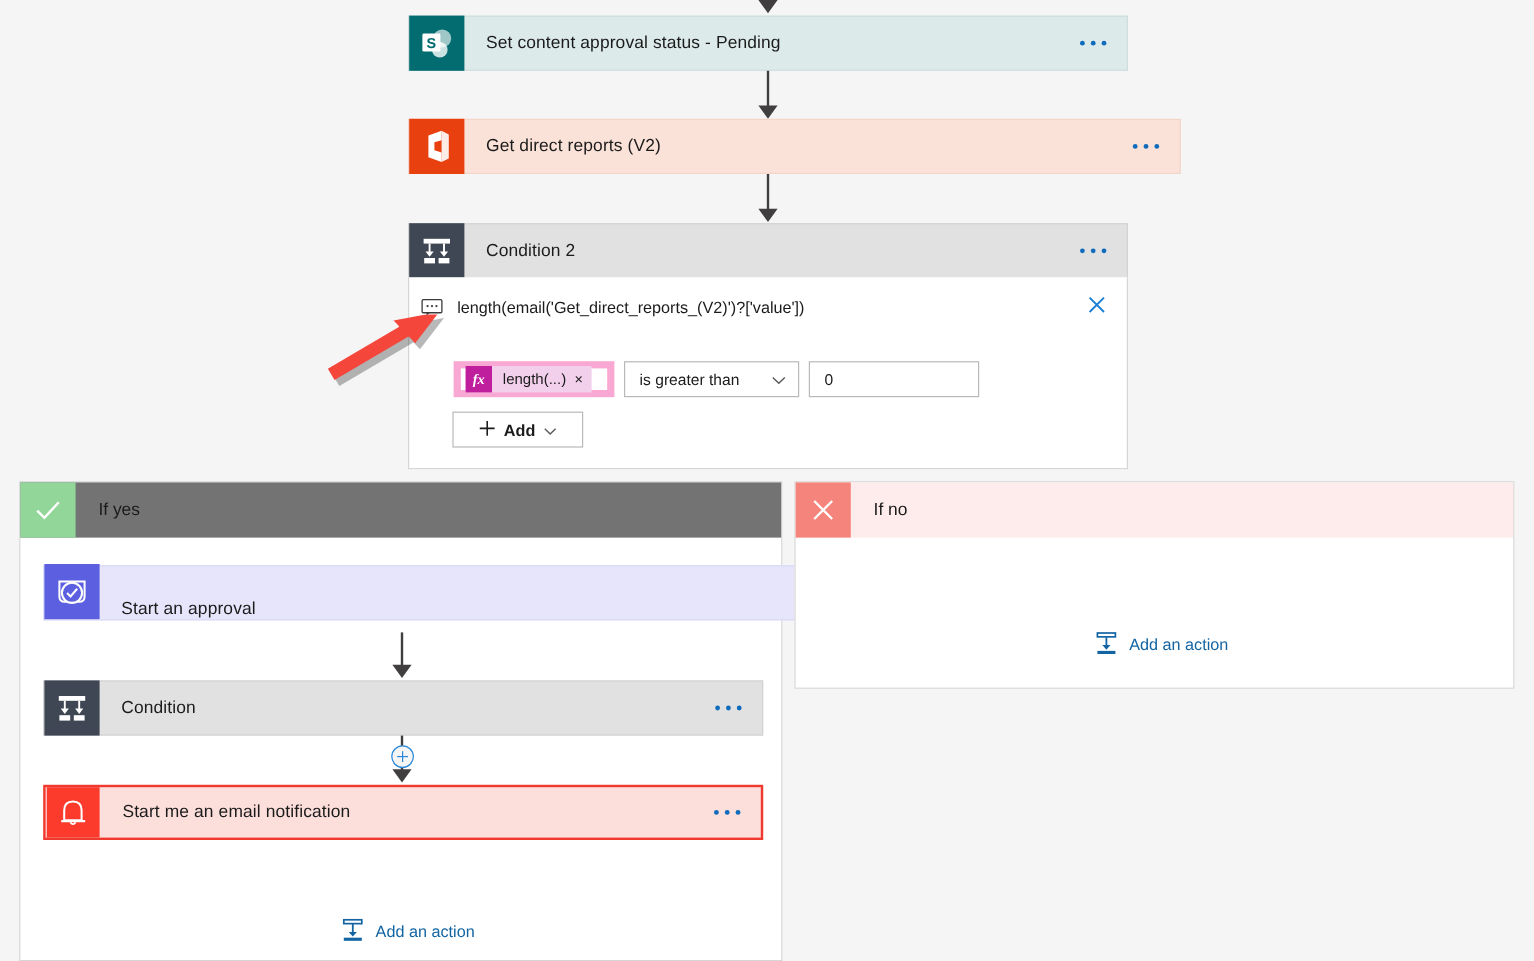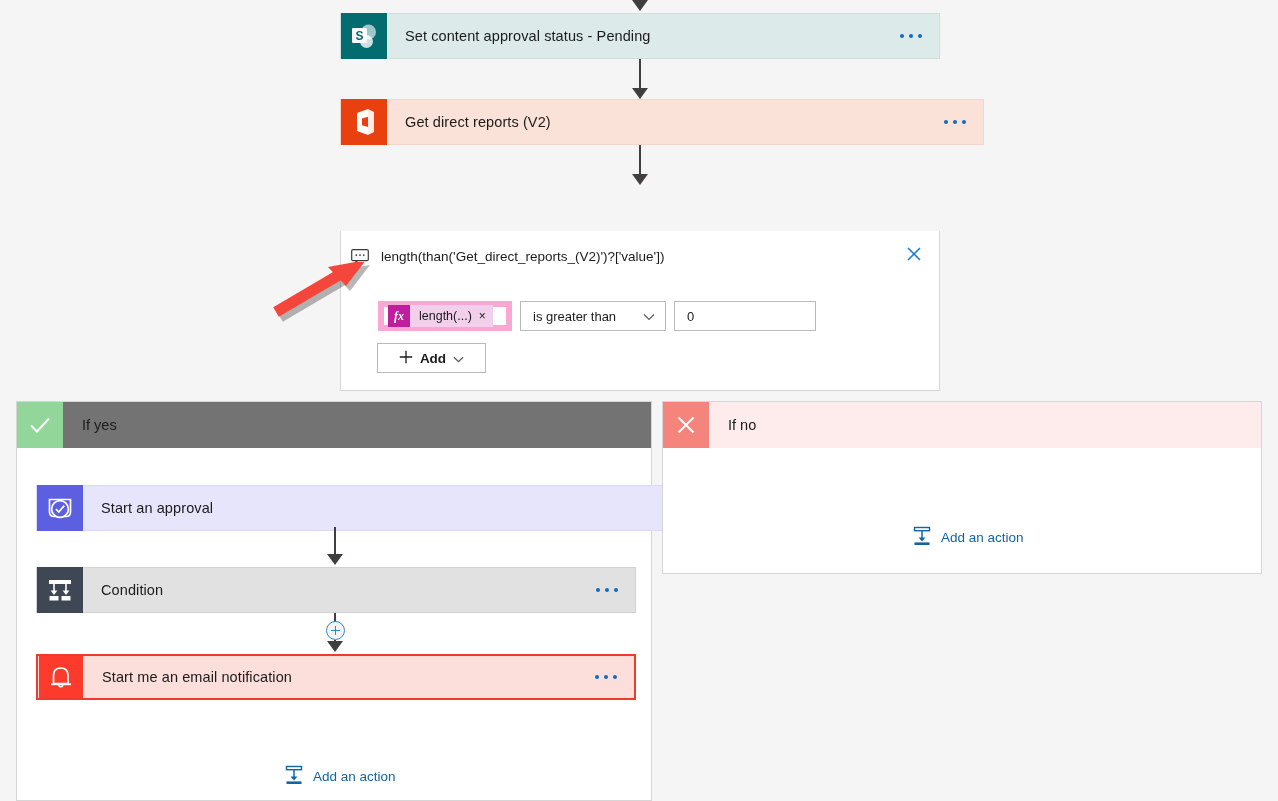--- a/index.html
+++ b/index.html
@@ -318,34 +318,55 @@
     <div class="dots">
         <i></i>
         <i></i>
         <i></i>
       </div>
   </div>
 
   <div class="vline" style="left:639px; top:145px; height:30px;"></div>
   <div class="arrowhead" style="left:632px; top:174px;"></div>
 
+  <div class="card gray" style="left:340px; top:186px; width:600px;">
+    <div class="ico">
+      <div class="tile cond">
+        <svg width="46" height="46" viewBox="0 0 46 46" aria-hidden="true">
+          <rect x="12" y="13" width="22" height="4" fill="#ffffff"></rect>
+          <path d="M17 17 L17 24" stroke="#ffffff" stroke-width="1.6" fill="none"></path>
+          <path d="M29 17 L29 24" stroke="#ffffff" stroke-width="1.6" fill="none"></path>
+          <path d="M13.6 23.5 L17 28 L20.4 23.5 Z" fill="#ffffff"></path>
+          <path d="M25.6 23.5 L29 28 L32.4 23.5 Z" fill="#ffffff"></path>
+          <rect x="12.5" y="29" width="9" height="4.5" fill="#ffffff"></rect>
+          <rect x="24.5" y="29" width="9" height="4.5" fill="#ffffff"></rect>
+        </svg>
+      </div>
+    </div>
+    <div class="title">Condition 2</div>
+    <div class="dots">
+        <i></i>
+        <i></i>
+        <i></i>
+      </div>
+  </div>
 
   <div id="cond2-body">
 
     <div class="expr-row">
       <span class="expr-icon">
         <svg width="18" height="14" viewBox="0 0 18 14" aria-hidden="true">
           <rect x="0.7" y="0.7" width="16.6" height="11" rx="1.2" fill="none" stroke="#3b3b3b" stroke-width="1.2"></rect>
           <circle cx="5.3" cy="6.1" r="0.95" fill="#3b3b3b"></circle>
           <circle cx="9" cy="6.1" r="0.95" fill="#3b3b3b"></circle>
           <circle cx="12.7" cy="6.1" r="0.95" fill="#3b3b3b"></circle>
           <path d="M4.4 11.7 L4.4 14 L7.4 11.7 Z" fill="#3b3b3b"></path>
         </svg>
       </span>
-      <span class="expr-text">length(than('Get_direct_reports_(V2)')?['value'])</span>
+      <span class="expr-text">length(email('Get_direct_reports_(V2)')?['value'])</span>
       <span class="expr-close">
         <svg width="22" height="22" viewBox="0 0 22 22" aria-hidden="true">
           <path d="M5 5 L17 17 M17 5 L5 17" stroke="#1a7fd4" stroke-width="1.6" fill="none"></path>
         </svg>
       </span>
     </div>
 
     <div class="row-controls">
 
       <div class="token-field">
@@ -389,21 +410,21 @@
     <div class="branch-head">
       <div class="bico">
         <svg width="26" height="26" viewBox="0 0 26 26" aria-hidden="true">
           <path d="M4 13.5 L10 19.5 L22 6.5" stroke="#ffffff" stroke-width="2" fill="none"></path>
         </svg>
       </div>
       <div class="blabel">If yes</div>
     </div>
   </div>
 
-  <div class="card lav" style="left:36px; top:485px; width:684px;">
+  <div class="card lav" style="left:36px; top:471px; width:684px;align-items:flex-end;">
     <div class="ico">
       <div class="tile approval">
         <svg width="46" height="46" viewBox="0 0 46 46" aria-hidden="true">
           <path d="M12.5 14.5 L33.5 14.5 L33.5 27 Q33.5 31.5 29 31.5 L17 31.5 Q12.5 31.5 12.5 27 Z" fill="none" stroke="#ffffff" stroke-width="1.7"></path>
           <circle cx="23" cy="24" r="8.4" fill="#5b5fe0" stroke="#ffffff" stroke-width="1.7"></circle>
           <path d="M18.9 24.1 L21.8 27 L27.3 20.6" stroke="#ffffff" stroke-width="1.7" fill="none"></path>
         </svg>
       </div>
     </div>
     <div class="title">Start an approval</div>

